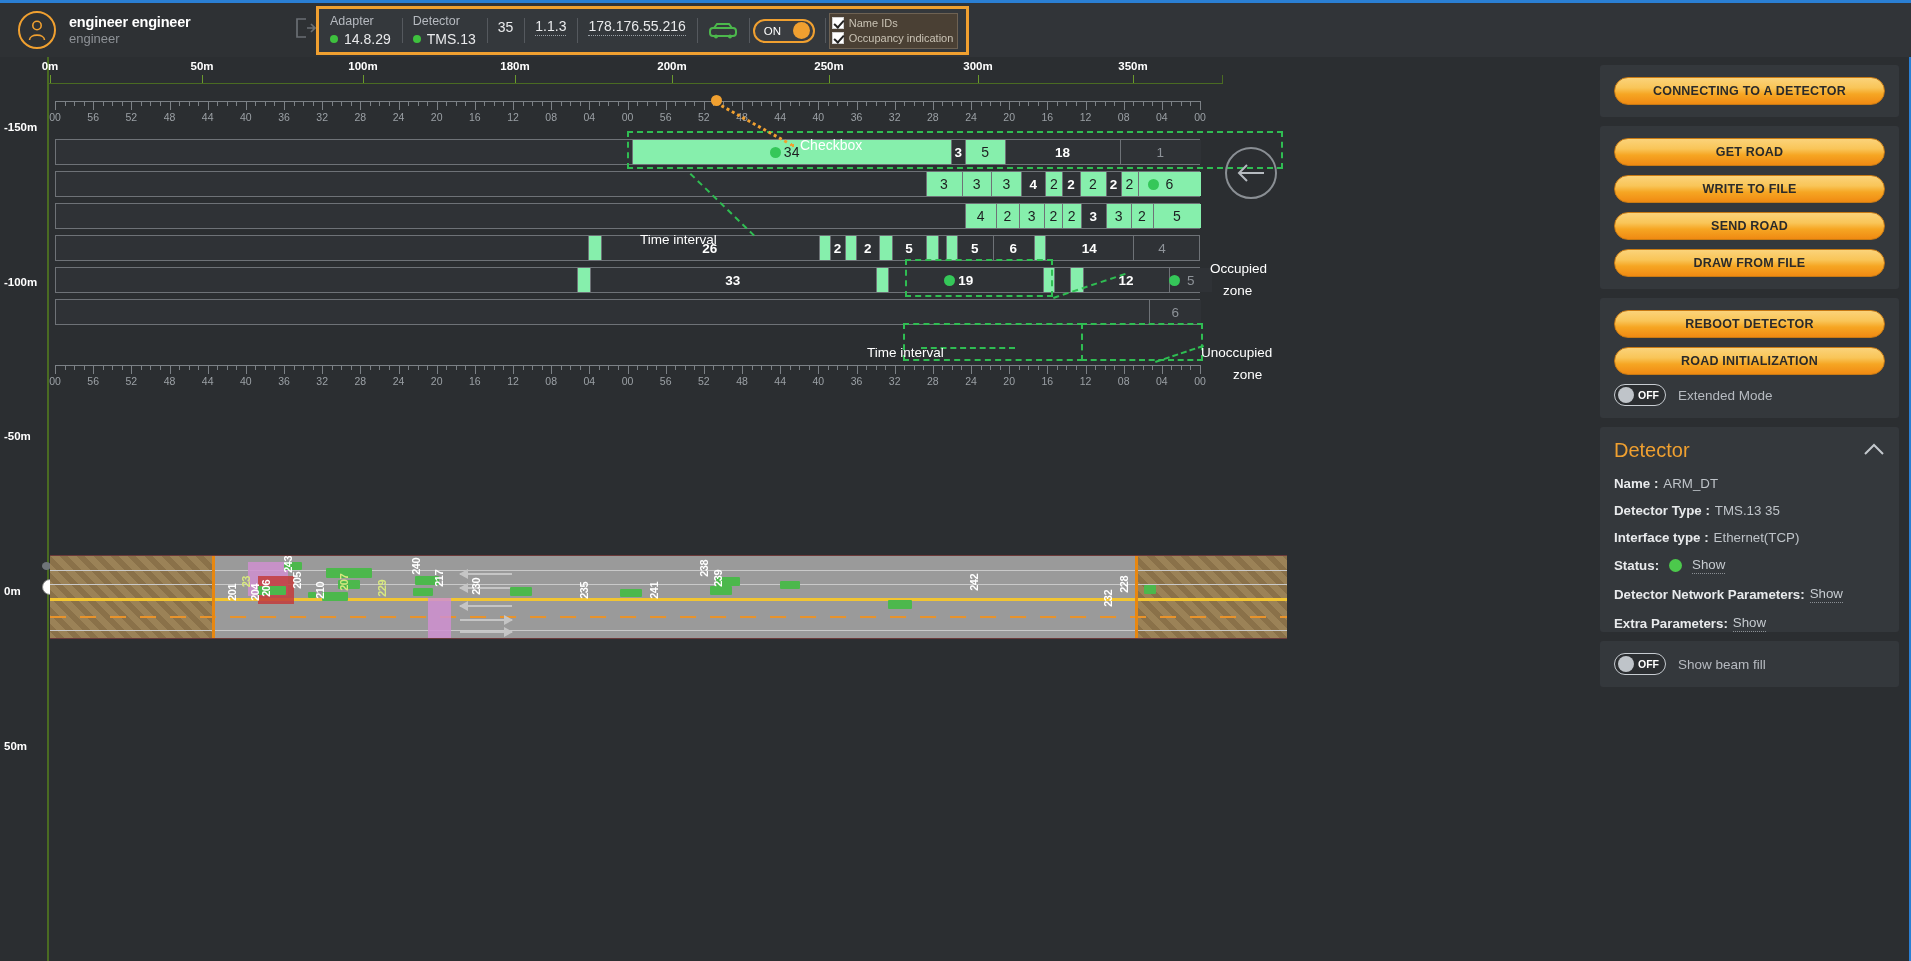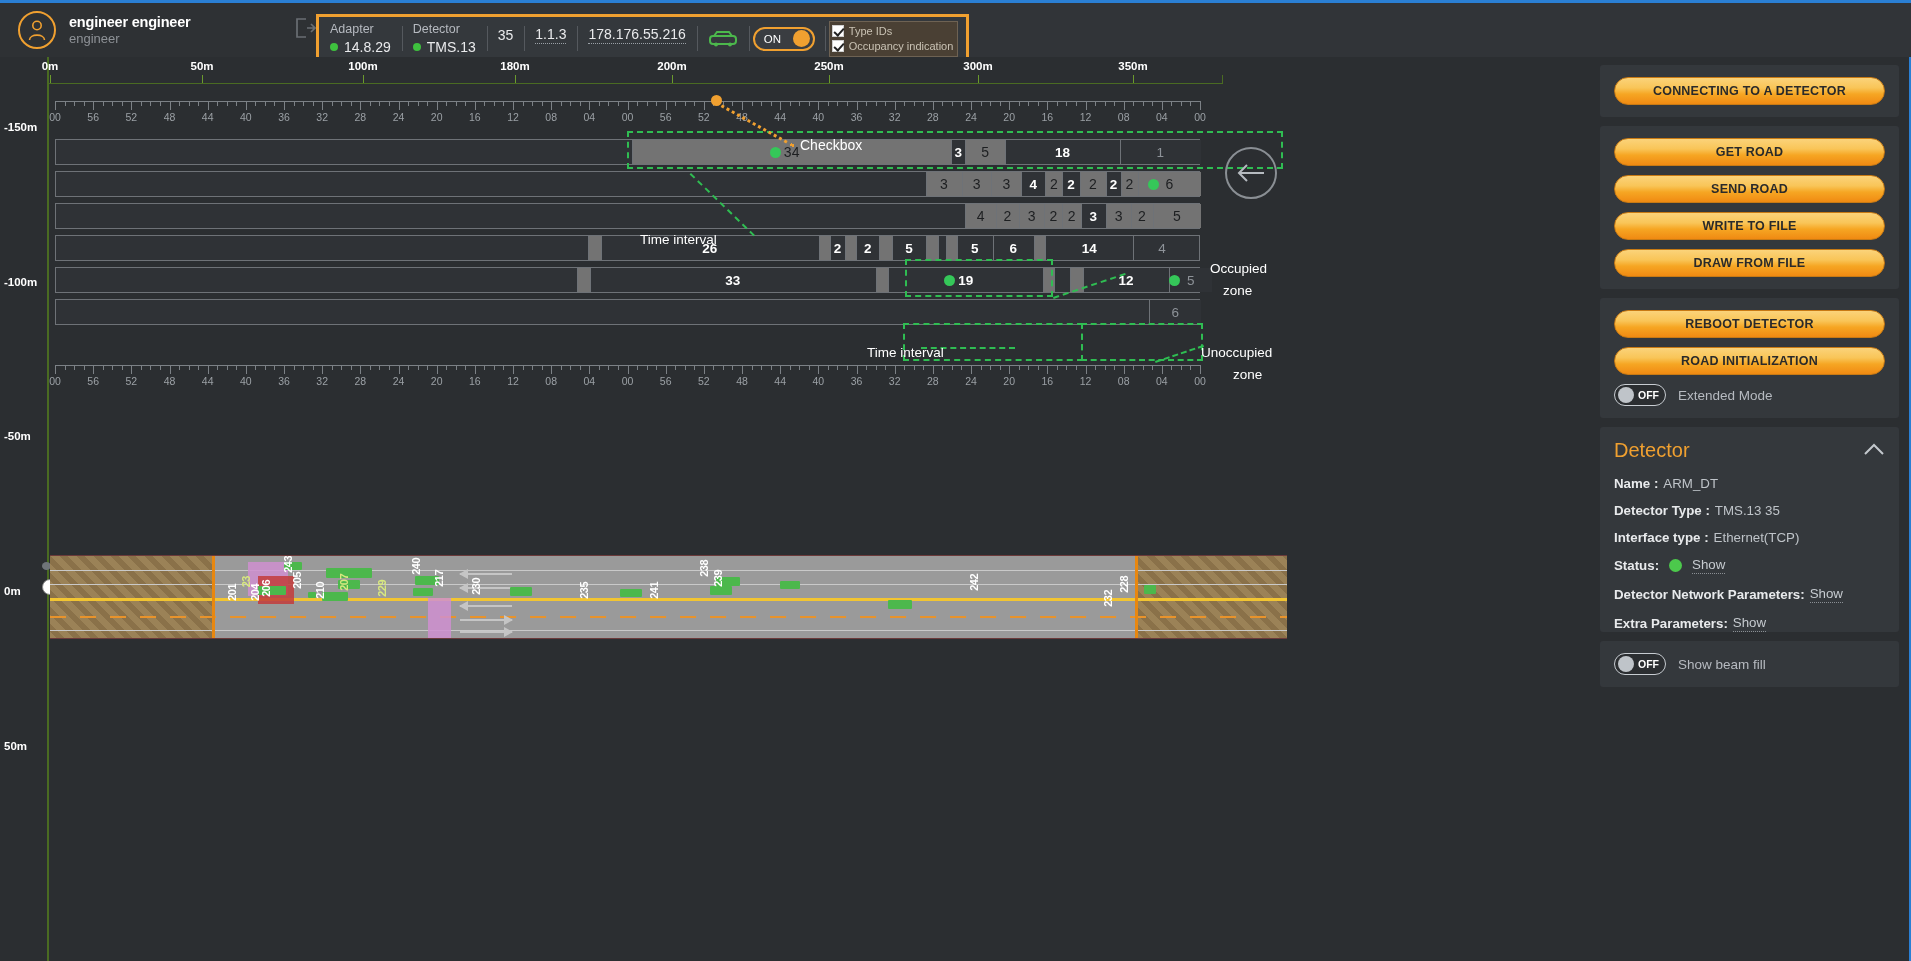--- a/index.html
+++ b/index.html
@@ -17,21 +17,21 @@
   .user-block{display:flex;align-items:center;gap:13px;padding-left:18px;width:330px;height:100%;background:#2e3134;}
   .avatar{width:38px;height:38px;border-radius:50%;border:2px solid #f0a030;display:flex;align-items:center;justify-content:center;}
   .avatar svg{display:block}
   .user-names{line-height:1.25;}
   .user-name{font-size:14.5px;font-weight:bold;color:#fff;letter-spacing:-.2px;}
   .user-role{font-size:13px;color:#8e9297;}
   .logout-ic{margin-left:auto;margin-right:14px;opacity:.55;}
 
   
   .adapter-group{position:absolute;left:316px;top:3px;height:49px;
-    border:3px solid #f0a030;background:#34383c;display:flex;align-items:stretch;margin-top:8px;}
+    border:3px solid #f0a030;background:#34383c;display:flex;align-items:stretch;}
   .ag-col{display:flex;flex-direction:column;justify-content:center;padding:0 11px;position:relative;}
   .ag-col + .ag-col::before{content:"";position:absolute;left:0;top:9px;bottom:9px;width:1px;background:#55595e;}
   .ag-label{font-size:12.5px;color:#b6bac0;margin-bottom:3px;}
   .ag-val{font-size:14px;color:#e9eaec;display:flex;align-items:center;gap:6px;}
   .dot-green{width:8px;height:8px;border-radius:50%;background:#3ec13e;display:inline-block;}
   .ag-simple{display:flex;align-items:flex-end;padding-bottom:8px;font-size:14px;color:#e9eaec;}
   .dashed-u{border-bottom:1px dotted #9aa0a6;padding-bottom:1px;}
   .car-ic{display:flex;align-items:center;padding:0 12px;}
   .toggle-on{display:flex;align-items:center;justify-content:space-between;
      width:62px;height:24px;border-radius:12px;border:2px solid #f0a030;background:#3a3d41;
@@ -67,21 +67,21 @@
   
   .chart{position:absolute;left:55px;top:44px;width:1150px;height:290px;}
   .tscale{position:absolute;left:0;width:1145px;height:24px;}
   .tscale .tline{position:absolute;left:0;top:0;width:100%;height:1px;background:#7c8186;}
   .tscale .tk{position:absolute;top:0;width:1px;height:5px;background:#7c8186;}
   .tscale .tkb{height:9px;}
   .tscale .tl{position:absolute;top:10px;transform:translateX(-50%);font-size:10.5px;color:#9ba0a5;}
 
   .lane{position:absolute;left:0;width:1145px;height:26px;border:1px solid #6e7277;background:#2f3236;}
   .seg{position:absolute;top:0;height:24px;display:flex;align-items:center;justify-content:center;}
-  .seg.occ{background:#737373;color:#1d1f21;}
+  .seg.occ{background:#86efac;color:#1d1f21;}
   .seg.free{background:#2f3236;color:#fff;}
   .seg span{font-size:13.5px;font-weight:bold;}
   .seg.occ span{font-weight:normal;font-size:14px;}
   .seg.dim span{color:#8d9298;font-weight:normal;}
   .segdiv{position:absolute;top:0;width:1px;height:24px;background:#6e7277;}
   .gdot{position:absolute;width:11px;height:11px;border-radius:50%;background:#35c759;}
 
   .zonebox{position:absolute;border:2px dashed #2fbd52;pointer-events:none;}
   .annot{position:absolute;font-size:13.5px;color:#fff;}
   .annot.ctr{text-align:center;}
@@ -202,21 +202,21 @@
       <div class="ag-col" style="justify-content:center;padding:0 4px;">
         <div class="toggle-on">
           <span class="t-txt">ON</span>
           <span class="knob"></span>
         </div>
       </div>
       <div class="ag-col" style="justify-content:center;padding:0 2px 0 4px;">
         <div class="chk-box-wrap">
           <div class="chk-row">
             <span class="chk"></span>
-            <span class="chk-lbl">Type IDs</span>
+            <span class="chk-lbl">Name IDs</span>
           </div>
           <div class="chk-row">
             <span class="chk"></span>
             <span class="chk-lbl">Occupancy indication</span>
           </div>
         </div>
       </div>
     </div>
 
   </div>
@@ -852,22 +852,22 @@
     </div>
 
   <div class="side">
 
     <div class="card">
       <button class="obtn">CONNECTING TO A DETECTOR</button>
     </div>
 
     <div class="card">
       <button class="obtn">GET ROAD</button>
+      <button class="obtn">WRITE TO FILE</button>
       <button class="obtn">SEND ROAD</button>
-      <button class="obtn">WRITE TO FILE</button>
       <button class="obtn">DRAW FROM FILE</button>
     </div>
 
     <div class="card">
       <button class="obtn">REBOOT DETECTOR</button>
       <button class="obtn">ROAD INITIALIZATION</button>
       <div class="tog">
         <div class="tog-sw">
           <span class="tog-knob"></span>
           <span class="off">OFF</span>

